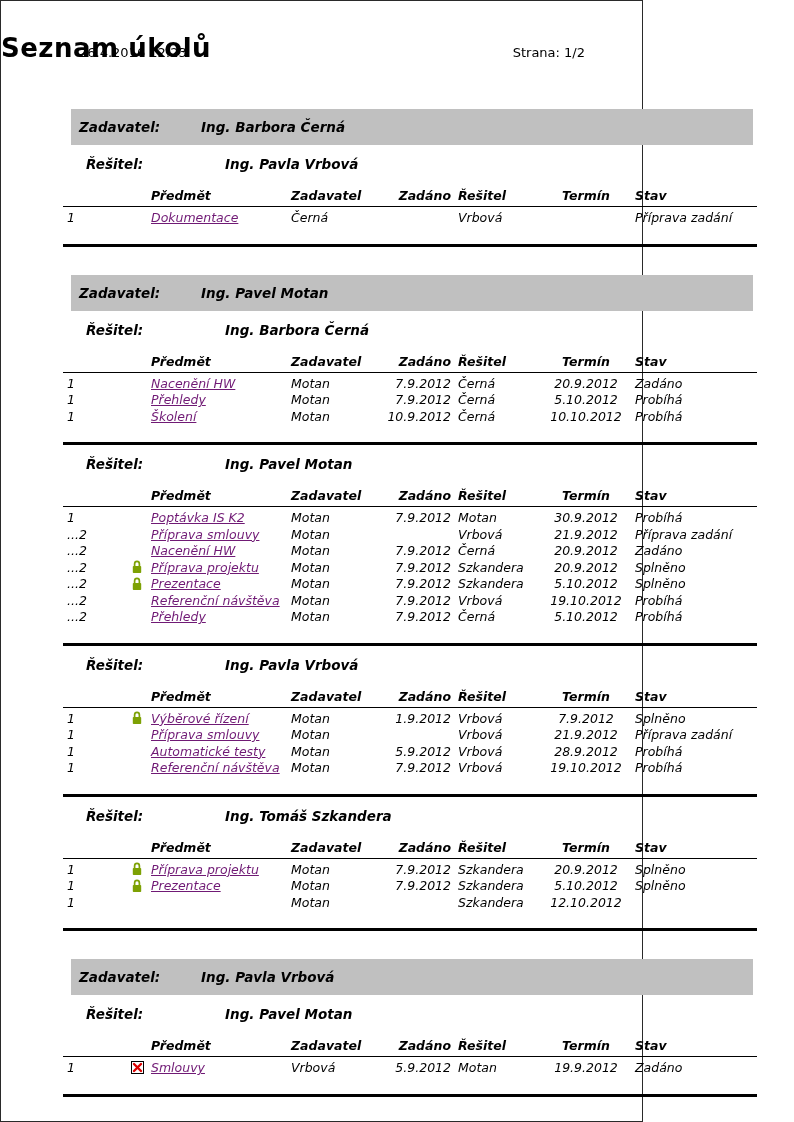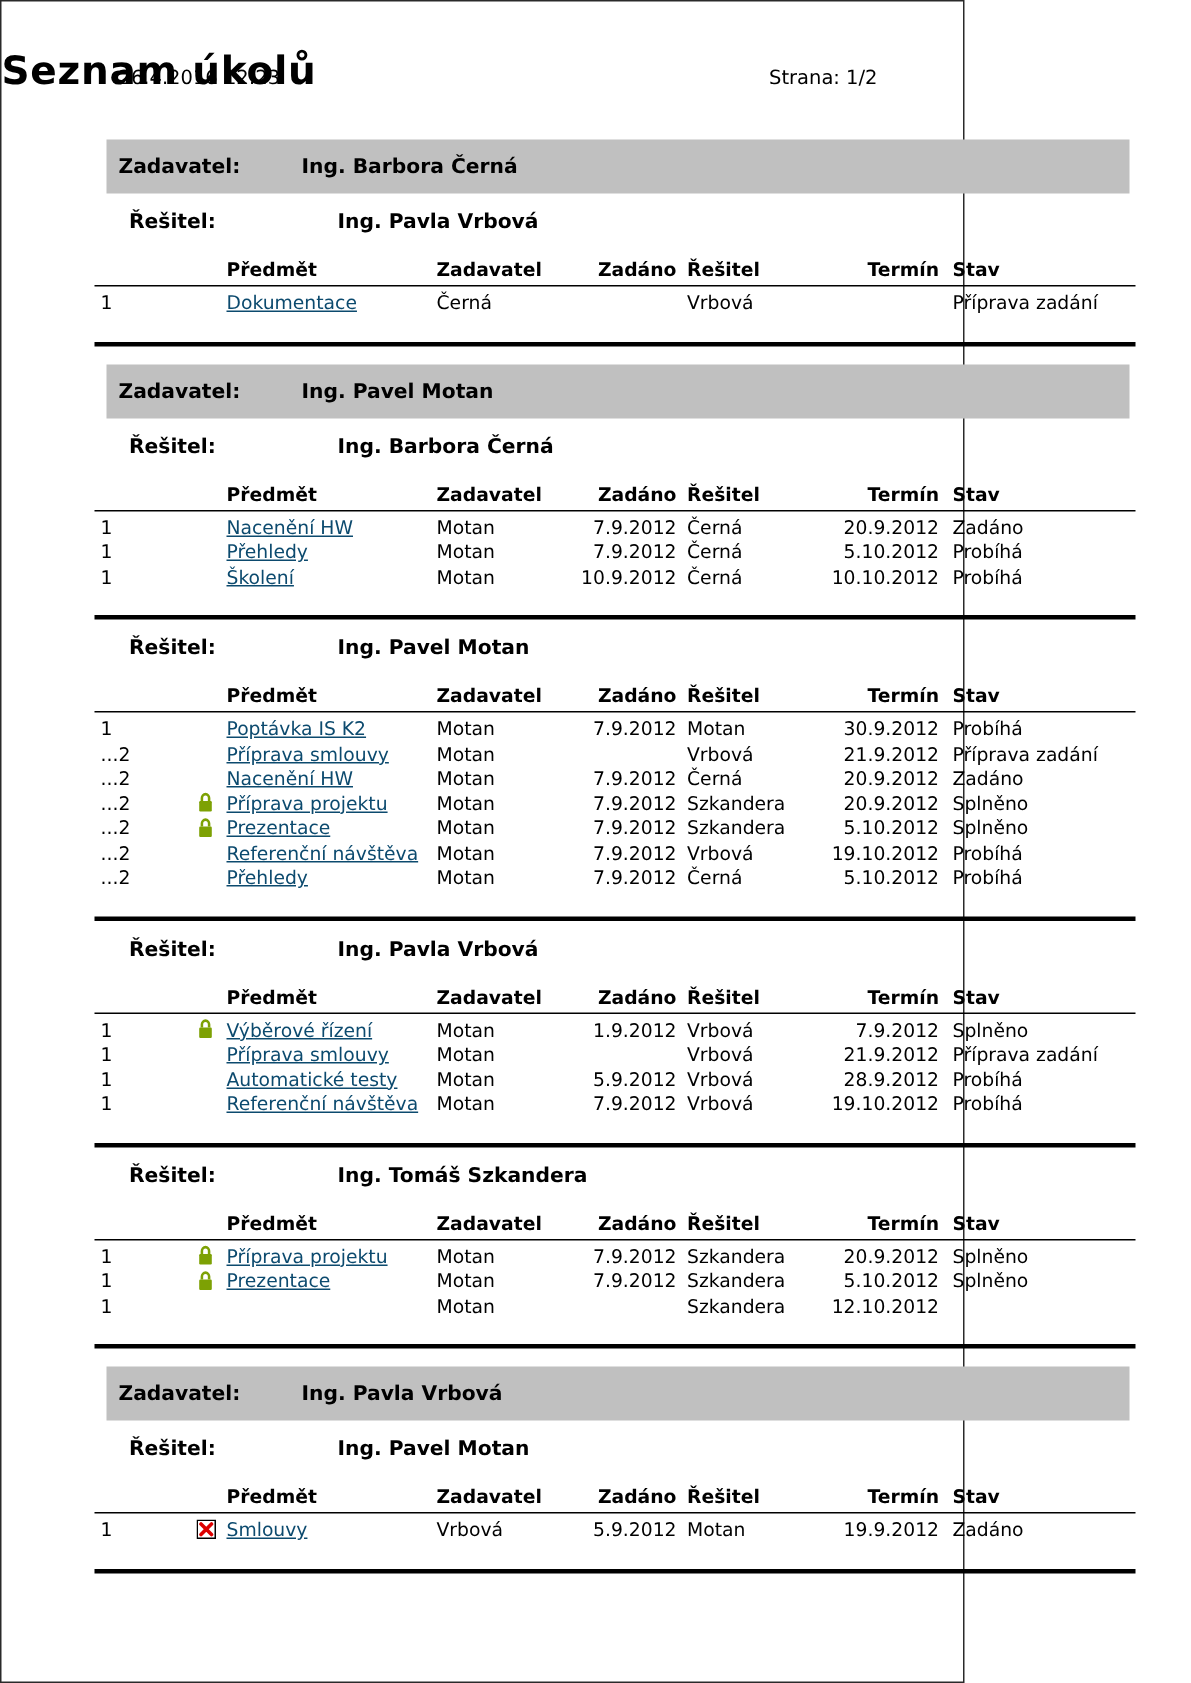--- a/index.html
+++ b/index.html
@@ -12,21 +12,21 @@
   .page {
     position:relative; width:643px; height:1122px;
     border:1px solid #2a2a2a; background:#fff;
   }
   
   .hdr-date { position:absolute; left:78px; top:44px; font-size:13px; }
   .hdr-title { position:absolute; left:0; right:0; top:32px; font-size:26px; font-weight:bold; letter-spacing:0.5px; }
   .hdr-page { position:absolute; right:57px; top:44px; font-size:13px; }
   
   .content { position:absolute; top:80px; left:0; right:0; }
-  .group { margin-top:12px; }
+  .group { margin-top:28px;font-style:italic; }
   .group-bar {
     margin-left:70px; width:682px; height:36px;
     background:#c0c0c0; display:flex; align-items:center;
     font-size:13.5px; font-weight:bold;
   }
   .group-bar .lbl { padding-left:8px; width:130px; }
   .solver-row {
     margin-left:85px; margin-top:11px; display:flex;
     font-size:13.5px; font-weight:bold;gap:24px;
   }
@@ -44,24 +44,24 @@
   .trow { display:flex; align-items:center; height:16.5px; padding-top:1px; }
   .rows { padding-top:2px; padding-bottom:2px; }
   .c-num     { width:68px; padding-left:4px; }
   .c-subject { width:160px; display:flex; align-items:center; }
   .c-subject .icon-slot { width:20px; display:flex; align-items:center; flex:0 0 20px; }
   .c-subject.hd { padding-left:20px; }
   .c-assigner{ width:80px; }
   .c-assigned{ width:80px; text-align:right; }
   .sp1 { width:7px; }
   .c-solver  { width:88px; }
-  .c-deadline{ width:80px; text-align:right; }
+  .c-deadline{ width:80px; text-align:center; }
   .sp2 { width:8px; }
   .c-status  { width:121px; padding-left:1px; }
-  a.task-link { color:#0c4a6e; text-decoration:underline; cursor:pointer; }
+  a.task-link { color:#701a75; text-decoration:underline; cursor:pointer; }
   .ic { display:none; }
 </style>
 </head>
 <body>
 
 <div class="page">
   <div class="hdr-date">26.4.2016 12:23</div>
   <div class="hdr-title">Seznam úkolů</div>
   <div class="hdr-page">Strana: 1/2</div>
 

